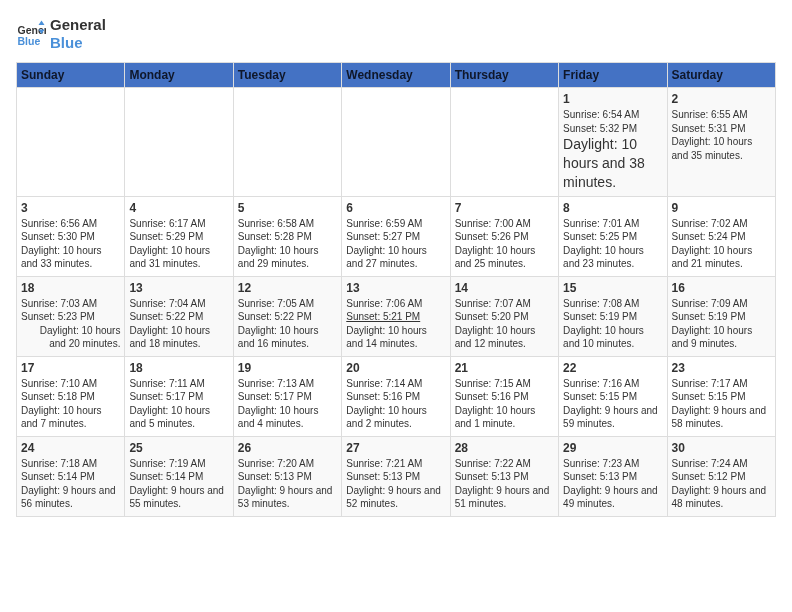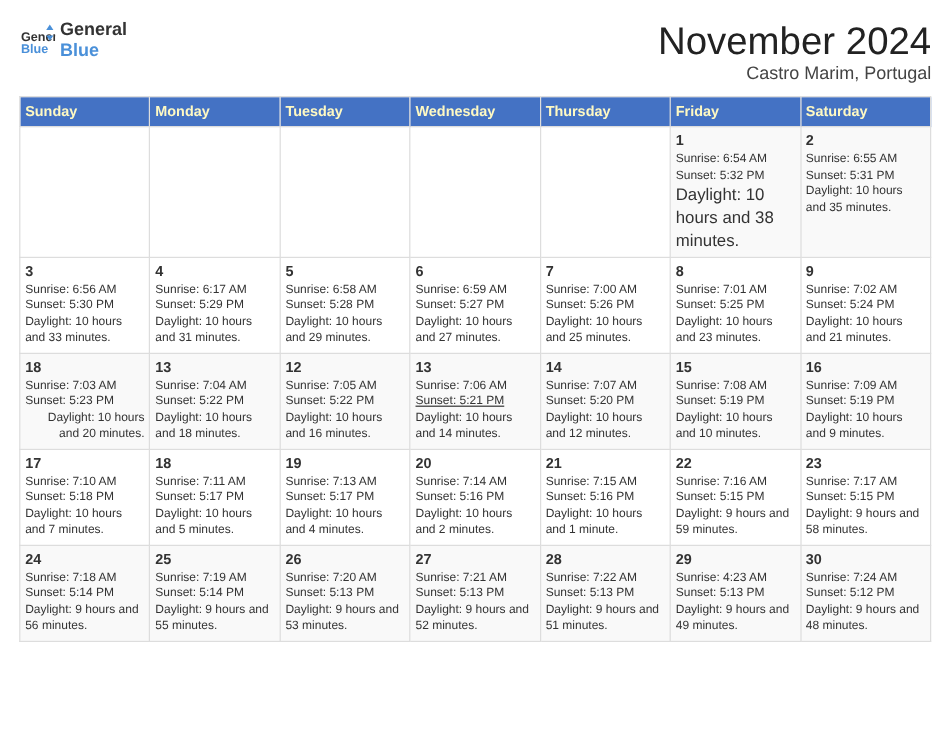--- a/index.html
+++ b/index.html
@@ -41,21 +41,21 @@
       font-size: 15px;
       color: #444;
     }
     table {
       width: 100%;
       border-collapse: collapse;
       table-layout: fixed;
     }
     thead tr th {
       background-color: #4472c4;
-      color: #fef9c3;
+      color: #0f172a;
       font-size: 12px;
       font-weight: bold;
       padding: 5px 4px;
       text-align: left;
       border: 1px solid #ddd;
     }
     tbody tr td {
       border: 1px solid #ddd;
       vertical-align: top;
       padding: 4px 4px;
@@ -87,24 +87,20 @@
         <text x="2" y="20" font-size="14" font-weight="bold" fill="#333">General</text>
         <text x="2" y="34" font-size="14" font-weight="bold" fill="#4a90d9">Blue</text>
         <polygon points="30,8 38,8 34,2" fill="#4a90d9"></polygon>
         <polygon points="30,14 38,14 34,20" fill="#4a90d9"></polygon>
       </svg>
       <div style="line-height:1.2;">
         <div style="font-size:15px;font-weight:bold;color:#333;">General</div>
         <div style="font-size:15px;font-weight:bold;color:#4a90d9;">Blue</div>
       </div>
     </div>
-    <div class="title-block">
-      <div class="month-title">November 2024</div>
-      <div class="location">Castro Marim, Portugal</div>
-    </div>
   </div>
 
   <table>
     <thead>
       <tr>
         <th>Sunday</th>
         <th>Monday</th>
         <th>Tuesday</th>
         <th>Wednesday</th>
         <th>Thursday</th>
@@ -290,21 +286,21 @@
             <div style="font-size: 10px; line-height: 1.35;">Daylight: 9 hours and 52 minutes.</div>
           </td>
           <td>
             <span class="day-num">28</span>
             <div style="font-size: 10px; line-height: 1.35;">Sunrise: 7:22 AM</div>
             <div style="font-size: 10px; line-height: 1.35;">Sunset: 5:13 PM</div>
             <div style="font-size: 10px; line-height: 1.35;">Daylight: 9 hours and 51 minutes.</div>
           </td>
           <td>
             <span class="day-num">29</span>
-            <div style="font-size: 10px; line-height: 1.35;">Sunrise: 4:23 AM</div>
+            <div style="font-size: 10px; line-height: 1.35;">Sunrise: 7:23 AM</div>
             <div style="font-size: 10px; line-height: 1.35;">Sunset: 5:13 PM</div>
             <div style="font-size: 10px; line-height: 1.35;">Daylight: 9 hours and 49 minutes.</div>
           </td>
           <td>
             <span class="day-num">30</span>
             <div style="font-size: 10px; line-height: 1.35;">Sunrise: 7:24 AM</div>
             <div style="font-size: 10px; line-height: 1.35;">Sunset: 5:12 PM</div>
             <div style="font-size: 10px; line-height: 1.35;">Daylight: 9 hours and 48 minutes.</div>
           </td>
         </tr>

